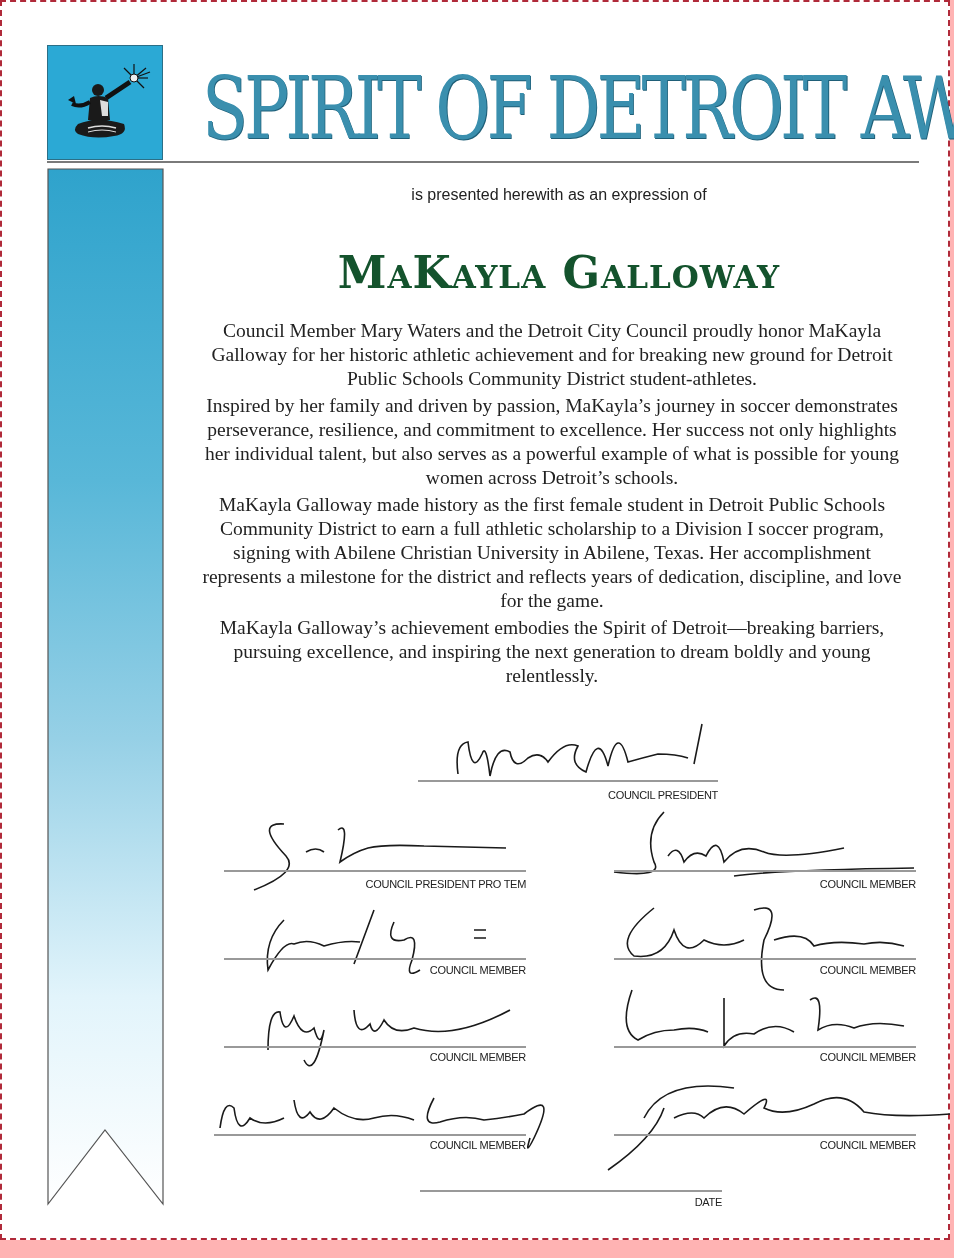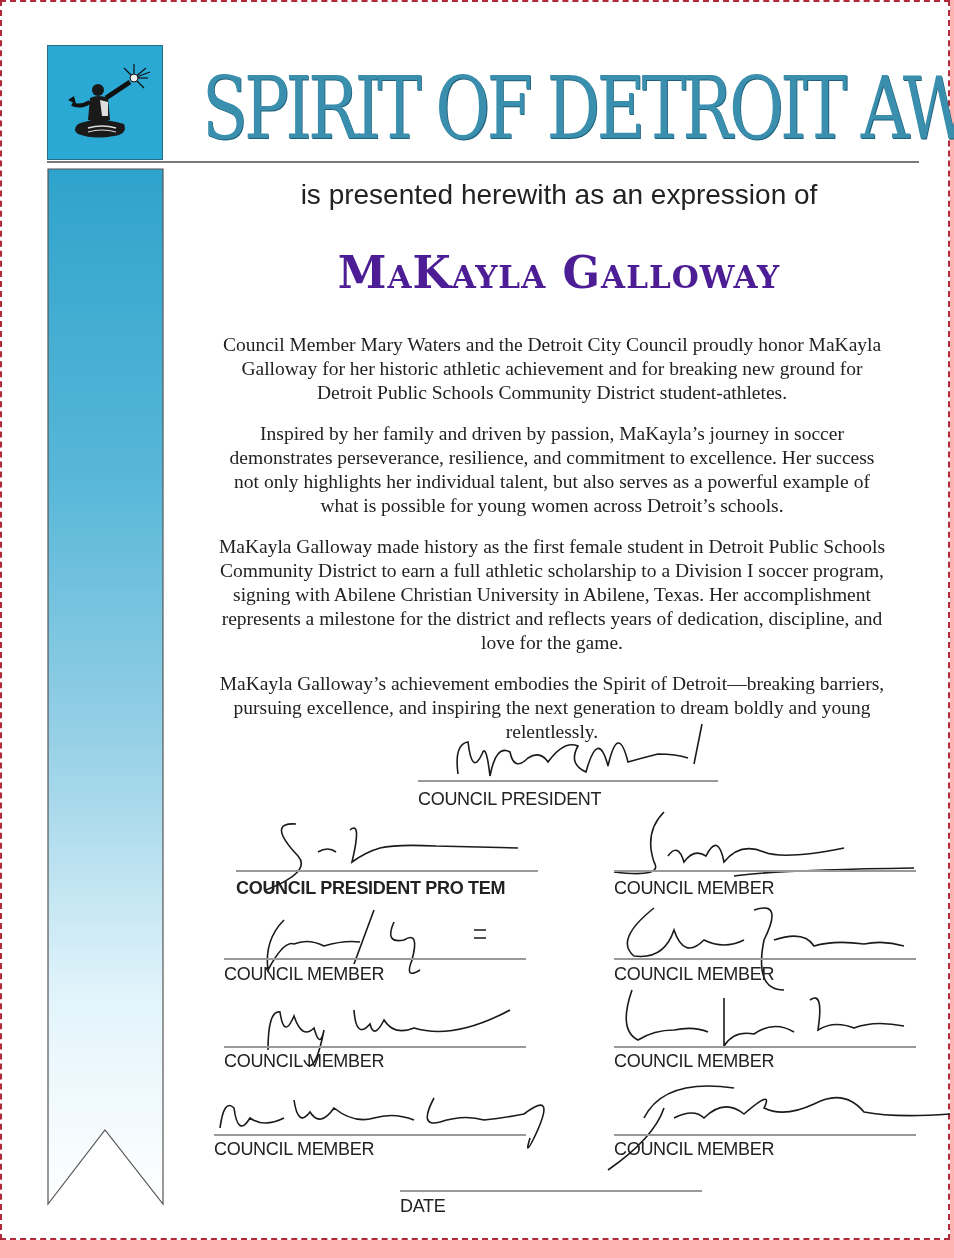--- a/index.html
+++ b/index.html
@@ -3,27 +3,27 @@
 <meta charset="utf-8">
 <style>
   html, body { margin:0; padding:0; }
   body { width:954px; height:1258px; background:#ffb3b3; position:relative; overflow:hidden; font-family:"Liberation Sans", sans-serif; }
   .page { position:absolute; left:0; top:0; width:950px; height:1240px; background:#fff; border:2px dashed #b02a3a; box-sizing:border-box; }
   .logo-box { position:absolute; left:45px; top:43px; width:116px; height:115px; background:#2ba9d5; border:1px solid #2b6f87; box-sizing:border-box; }
   .logo-box svg { position:absolute; left:10px; top:12px; }
   .ribbon { position:absolute; left:45px; top:166px; width:117px; height:1038px; }
   .title { position:absolute; left:200px; top:52px; width:680px; height:108px; font-family:"DejaVu Serif", serif; font-size:86px; line-height:108px; color:#3a8fae; letter-spacing:-5px; transform:scaleX(0.78); transform-origin:left center; white-space:nowrap; text-shadow:1px 1px 0 #1f5f78; font-weight:normal; }
   .rule { position:absolute; left:45px; top:159px; width:872px; height:2px; background:#7a7a7a; }
-  .presented { position:absolute; left:200px; top:180px; width:714px; text-align:center; font-family:"Liberation Sans", sans-serif; font-size:28px; line-height:26px; color:#222; }
-  .recipient { position:absolute; left:200px; top:243px; width:714px; text-align:center; font-family:"DejaVu Serif", serif; font-size:44px; line-height:56px; font-weight:bold; font-variant:small-caps; color:#4c1d95; letter-spacing:1px; }
+  .presented { position:absolute; left:200px; top:180px; width:714px; text-align:center; font-family:"Liberation Sans", sans-serif; font-size:16px; line-height:26px; color:#222; }
+  .recipient { position:absolute; left:200px; top:243px; width:714px; text-align:center; font-family:"DejaVu Serif", serif; font-size:44px; line-height:56px; font-weight:bold; font-variant:small-caps; color:#14532d; letter-spacing:1px; }
   .body-text { position:absolute; left:196px; top:314px; width:708px; text-align:center; font-family:"Liberation Serif", serif; font-size:19.5px; line-height:24px; color:#222; }
-  .body-text p { margin:17px; }
+  .body-text p { margin:3px; }
   .sig { position:absolute; }
   .sig .line { position:absolute; left:0; right:0; height:2px; background:#999; }
-  .sig .role { position:absolute; left:0; right:0; text-align:left; font-family:"Liberation Sans", sans-serif; font-size:18px; color:#222; letter-spacing:-0.3px; }
+  .sig .role { position:absolute; left:0; right:0; text-align:right; font-family:"Liberation Sans", sans-serif; font-size:11px; color:#222; letter-spacing:-0.3px; }
   .sig svg { position:absolute; overflow:visible; }
   .sig-script { font-family:"DejaVu Serif", serif; font-style:italic; fill:none; stroke:#1a1a1a; stroke-width:1.6; }
 </style>
 </head>
 <body>
 
 <div class="page">
 
   <div class="logo-box">
     <svg width="96" height="92" viewBox="0 0 96 92">
@@ -83,21 +83,21 @@
   </div>
 
   <div class="sig" style="left:416px; top:712px; width:300px; height:90px;">
     <svg width="300" height="80" style="left:0;top:0;">
       <path class="sig-script" d="M40 60 Q36 30 50 28 Q54 62 64 40 Q68 28 72 62 Q78 30 92 38 Q96 58 110 44 Q122 36 130 48 Q146 26 160 32 Q150 50 168 58 Q180 14 190 52 Q200 8 210 48 Q224 44 240 40 Q258 40 270 44 M284 10 L276 50" stroke-width="2"></path>
     </svg>
     <div class="line" style="top:66px;"></div>
     <div class="role" style="top:75px;">COUNCIL PRESIDENT</div>
   </div>
 
-  <div class="sig" style="left:234px; top:810px; width:302px; height:82px;font-weight:bold;">
+  <div class="sig" style="left:222px; top:810px; width:302px; height:82px;">
     <svg width="302" height="80" style="left:0;top:0;">
       <path class="sig-script" d="M60 12 Q30 10 62 44 Q76 60 30 78 M82 40 Q92 34 100 40 M114 18 Q126 8 116 50 Q130 40 144 36 Q160 32 200 34 L282 36" stroke-width="1.8"></path>
     </svg>
     <div class="line" style="top:58px;"></div>
     <div class="role" style="top:66px;">COUNCIL PRESIDENT PRO TEM</div>
   </div>
 
   <div class="sig" style="left:612px; top:810px; width:302px; height:82px;">
     <svg width="302" height="80" style="left:0;top:0;">
       <path class="sig-script" d="M50 0 Q30 20 40 50 Q50 66 0 60 M54 44 Q64 30 70 50 Q80 36 92 44 Q104 20 110 50 Q126 30 150 40 Q170 48 230 36 M120 64 Q160 58 300 56" stroke-width="2"></path>
@@ -147,18 +147,18 @@
   </div>
 
   <div class="sig" style="left:612px; top:1076px; width:302px; height:90px;">
     <svg width="340" height="100" style="left:0;top:0;">
       <path class="sig-script" d="M30 40 Q50 0 120 10 M50 30 Q40 60 -6 92 M60 40 Q80 30 90 40 Q110 20 130 36 Q160 10 150 30 Q170 40 200 26 Q230 10 250 34 Q280 40 336 36" stroke-width="1.6"></path>
     </svg>
     <div class="line" style="top:56px;"></div>
     <div class="role" style="top:61px;">COUNCIL MEMBER</div>
   </div>
 
-  <div class="sig" style="left:398px; top:1180px; width:302px; height:40px;">
+  <div class="sig" style="left:418px; top:1180px; width:302px; height:40px;">
     <div class="line" style="top:8px;"></div>
     <div class="role" style="top:14px;">DATE</div>
   </div>
 
 </div>
 
 </body></html>

